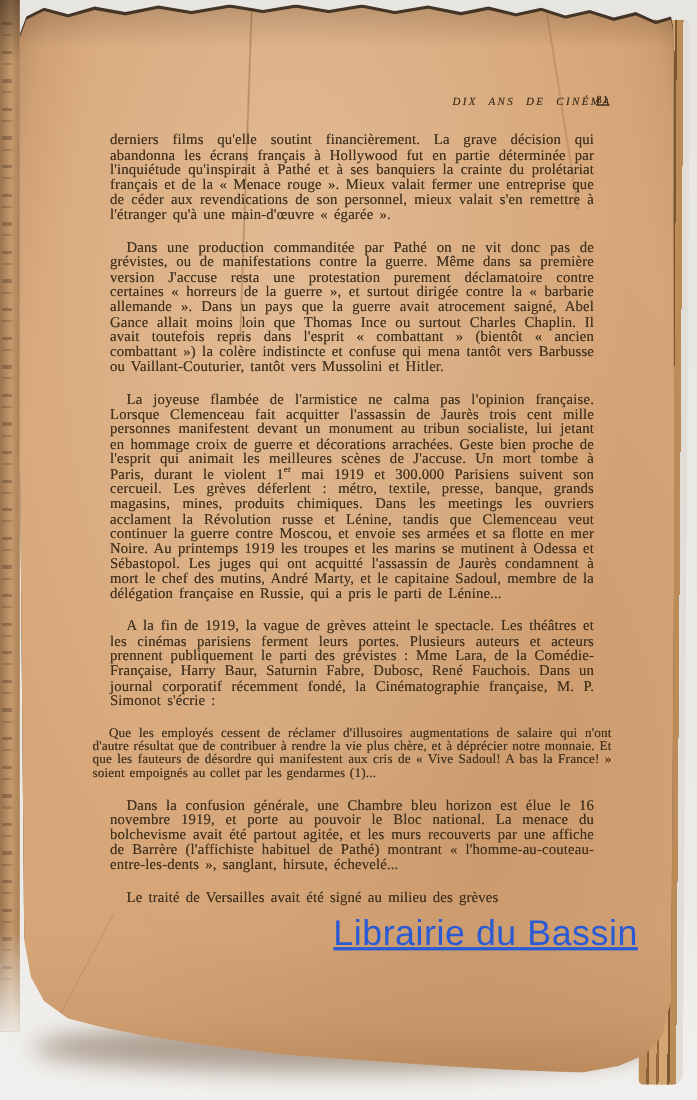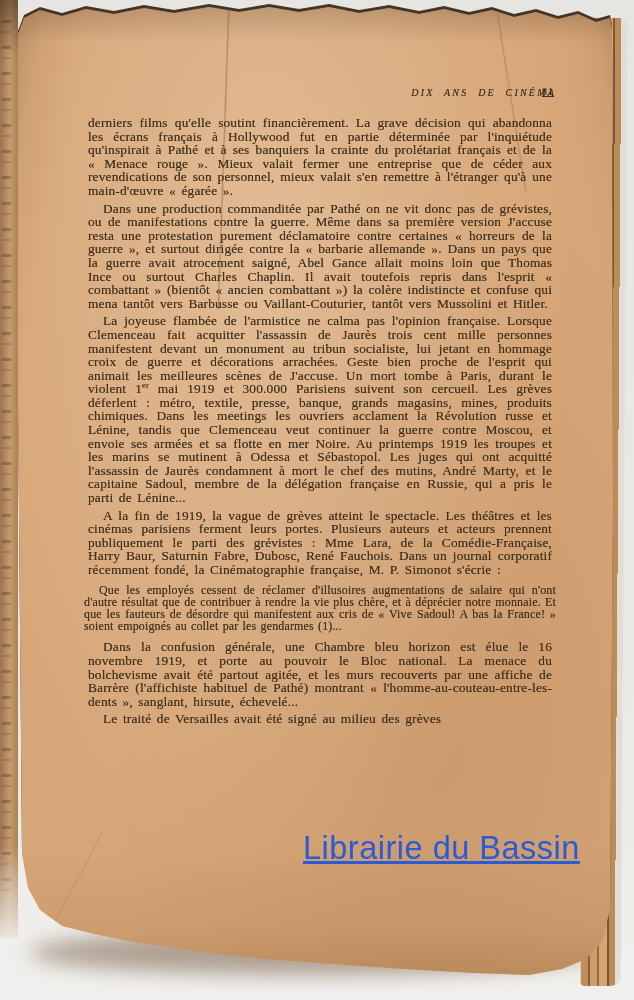--- a/index.html
+++ b/index.html
@@ -37,21 +37,21 @@
   .crease-b{left:496px;top:8px;width:3px;height:180px;transform:rotate(-9deg);opacity:.7;}
   .crease-c{left:60px;top:820px;width:2px;height:120px;transform:rotate(28deg);opacity:.5;}
 
   
   .text-block{position:absolute;left:70px;top:82px;width:472px;color:#3f2f1c;
     font-size:13.4px;line-height:13.6px;letter-spacing:.15px;word-spacing:2px;
     text-align:justify;text-shadow:0 0 .4px rgba(63,47,28,.6);}
   .running-header{position:relative;height:18px;margin-bottom:12px;}
   .chapter-title{display:block;text-align:right;font-size:10px;letter-spacing:2.2px;word-spacing:5px;font-style:italic;}
   .page-number{position:absolute;right:2px;top:-1px;font-size:10px;letter-spacing:1px;text-decoration:underline;}
-  p{margin:4px;}
+  p{margin:16px;}
   p.ind{text-indent:15px;}
   p.quote{font-size:12px;line-height:12.2px;word-spacing:1px;margin:7px 0 8px;}
   .it{}
   sup{font-size:.62em;line-height:0;}
   .footnote{margin-top:14px;font-size:11.5px;line-height:13px;text-indent:12px;}
 
   .watermark{position:absolute;left:303px;top:830px;font-family:"Liberation Sans",sans-serif;
     font-size:32.5px;letter-spacing:.5px;opacity:.92;white-space:nowrap;z-index:20;text-decoration:underline;}
 </style>
 </head>

